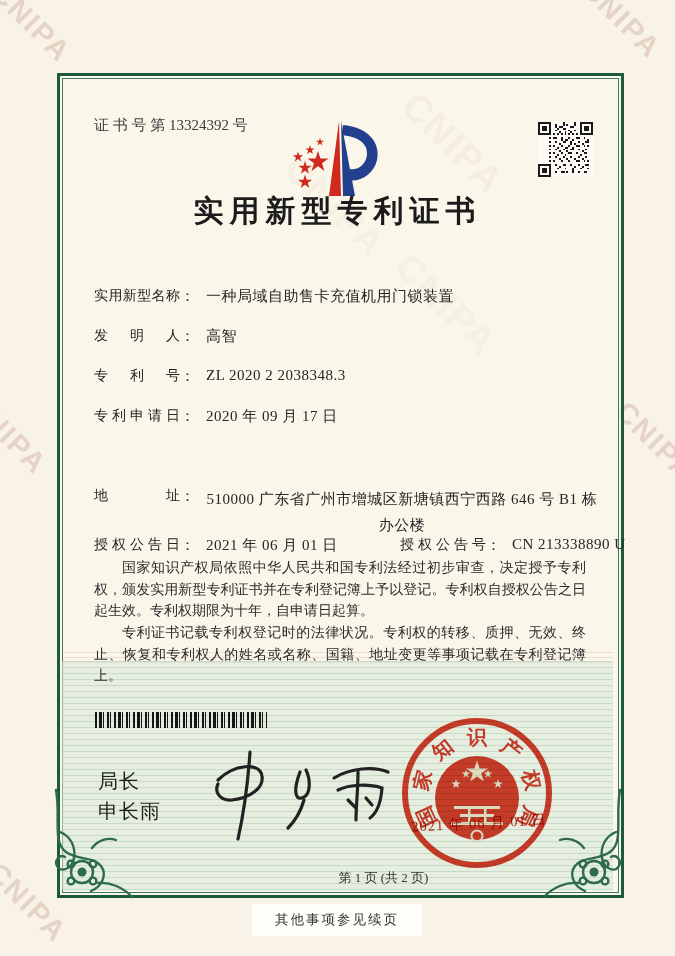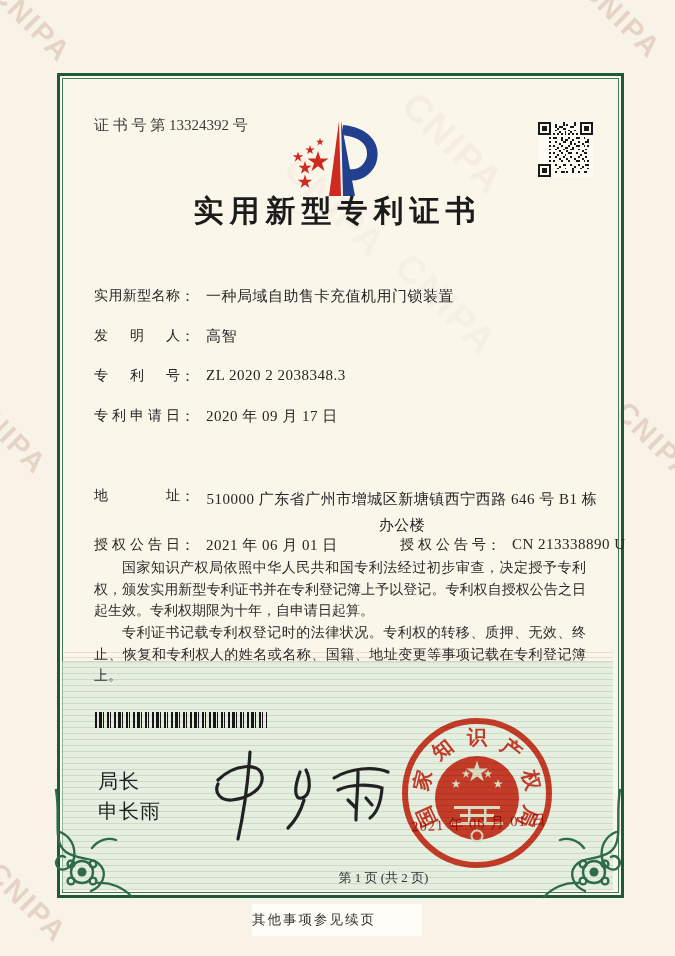--- a/index.html
+++ b/index.html
@@ -47,21 +47,21 @@
           font-size:20px;color:#1f1f1f;letter-spacing:1px;}
   .sig{position:absolute;left:198px;top:748px;}
   .sealwrap{position:absolute;left:398px;top:714px;width:158px;height:158px;
             mix-blend-mode:multiply;opacity:.93;}
   .sealdate{position:absolute;left:398px;top:814px;width:162px;text-align:center;
             color:#c62a17;font-size:14.5px;letter-spacing:1px;transform:rotate(-3deg);
             mix-blend-mode:multiply;}
   .pagefooter{position:absolute;left:57px;top:869px;width:561px;text-align:center;
               font-size:13px;color:#333;padding-left:46px;}
   .notebox{position:absolute;left:252px;top:904px;width:170px;height:32px;line-height:32px;
-           background:#fffdf7;text-align:left;font-size:13.5px;color:#333;letter-spacing:2px;}
+           background:#fffdf7;text-align:center;font-size:13.5px;color:#333;letter-spacing:2px;}
   .orn{position:absolute;}
 </style>
 </head>
 <body>
 
 <div class="page">
 
   <svg width="0" height="0" style="position:absolute">
     <defs>
       <path id="st" d="M0,-10L2.245,-3.09L9.511,-3.09L3.633,1.18L5.878,8.09L0,3.82L-5.878,8.09L-3.633,1.18L-9.511,-3.09L-2.245,-3.09Z"></path>

